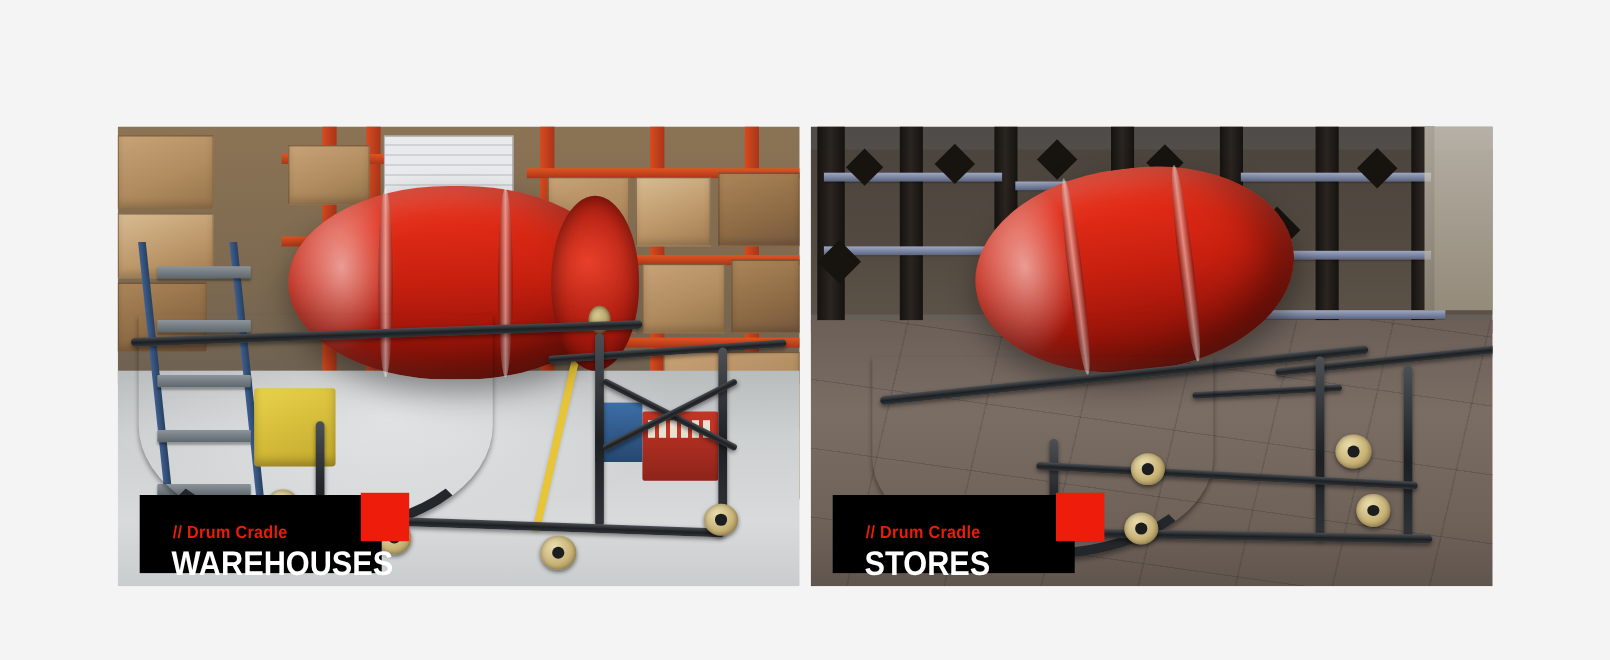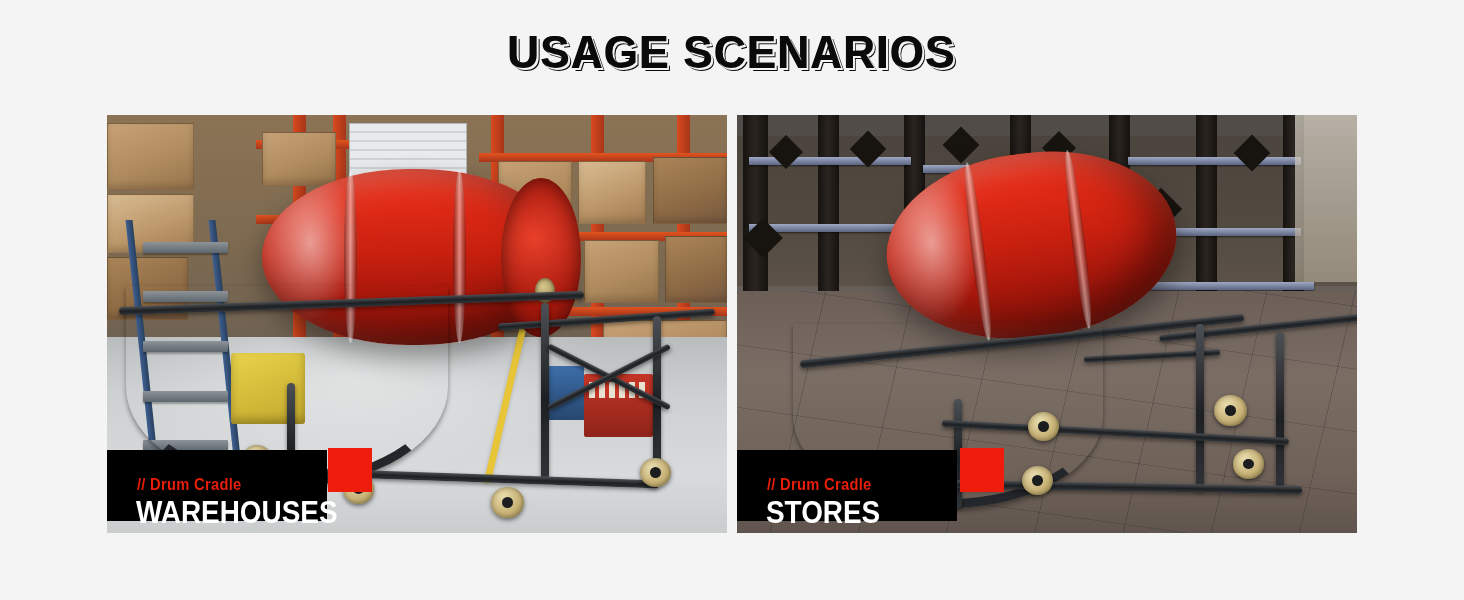--- a/index.html
+++ b/index.html
@@ -234,20 +234,21 @@
     width:36%; height:36%; border-radius:50%;
     background:#1b1d1f;
   }
 
   
   .label-block {
     position:absolute;
     width:220px; height:71px;
     background:#000;
     z-index:6;
+    margin-left:20px;
   }
   #label-warehouses { left:107px; top:450px; }
   #label-stores     { left:737px; top:450px; }
 
   .label-kicker {
     position:absolute; left:30px; top:26px;
     font-family:"Liberation Sans Narrow","Liberation Sans",sans-serif;
     font-size:16px; font-weight:bold;
     color:#e81d0a;
     letter-spacing:.3px;
@@ -273,23 +274,20 @@
     z-index:7;
   }
   #accent-warehouses { left:328px; top:448px; }
   #accent-stores     { left:960px; top:448px; }
 </style>
 </head>
 <body>
 
 <div id="stage">
 
-  <div id="title-wrap">
-    <h1 id="page-title">USAGE SCENARIOS</h1>
-  </div>
 
   <div class="panel" id="panel-warehouses">
 
     <div class="photo">
       <div class="wh-back"></div>
 
       <div class="rack-post" style="left:30%;"></div>
       <div class="rack-post" style="left:36.5%;"></div>
       <div class="rack-post" style="left:62%;"></div>
       <div class="rack-post" style="left:78%;"></div>

